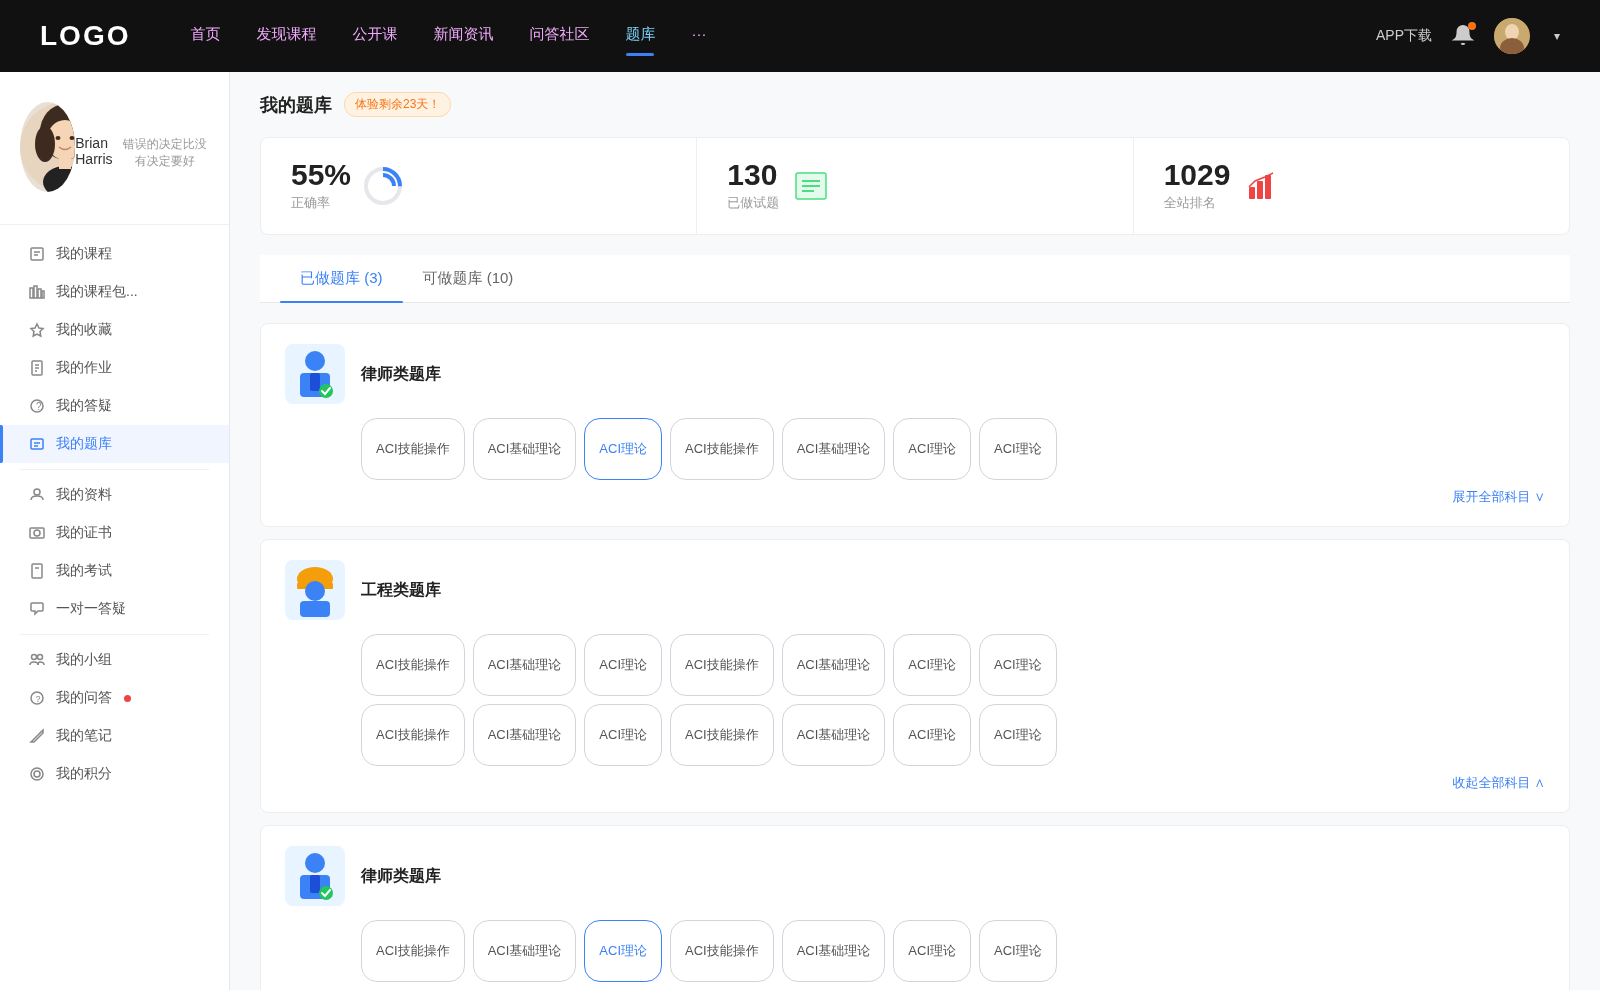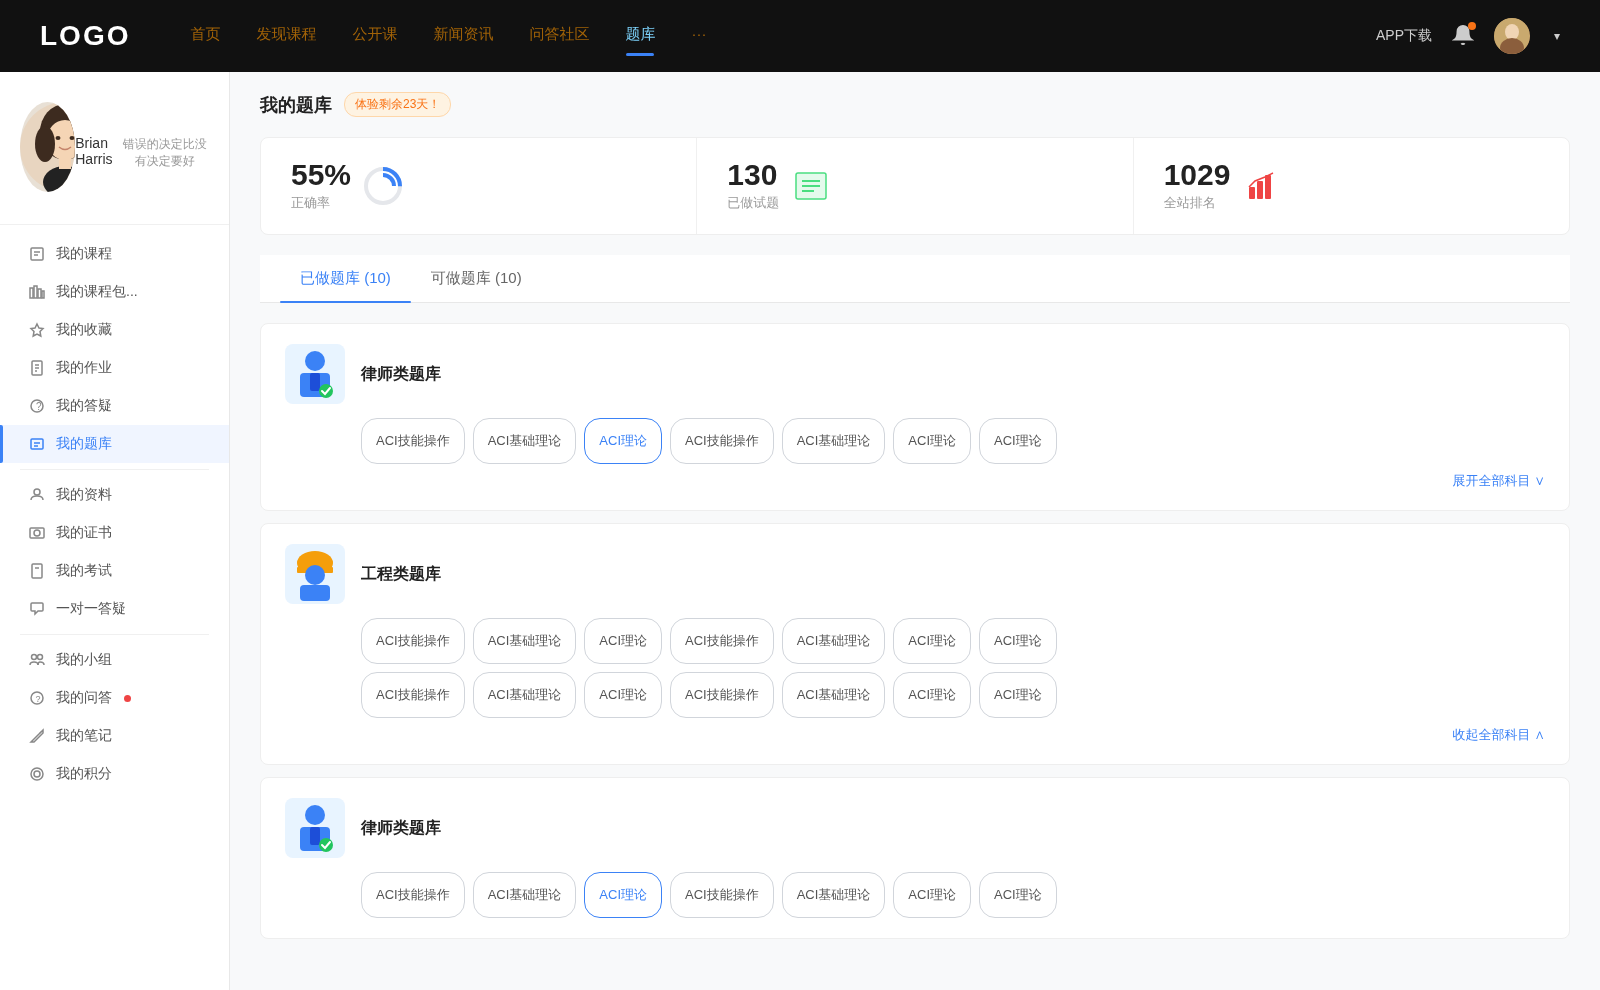--- a/index.html
+++ b/index.html
@@ -20,21 +20,21 @@
       font-weight: bold;
       letter-spacing: 2px;
       margin-right: 60px;
     }
     .topnav-links {
       display: flex;
       gap: 36px;
       flex: 1;
     }
     .topnav-link {
-      color: #a16207;
+      color: #f0abfc;
       font-size: 15px;
       cursor: pointer;
       position: relative;
       padding-bottom: 4px;
     }
     .topnav-link.active {
       color: #7dd3fc;
     }
     .topnav-link.active::after {
       content: '';
@@ -326,21 +326,21 @@
       font-weight: 600;
       color: #222;
     }
     .bank-tags {
       display: flex;
       flex-wrap: wrap;
       gap: 8px;
       margin-left: 76px;
     }
     .bank-tag {
-      padding: 13px 14px;
+      padding: 21px 14px;
       border-radius: 16px;
       font-size: 13px;
       border: 1px solid #d1d5db;
       color: #555;
       cursor: pointer;
     }
     .bank-tag.active {
       border-color: #3b82f6;
       color: #3b82f6;
       background: #fff;
@@ -604,21 +604,21 @@
             <rect x="4" y="18" width="6" height="12" rx="1" fill="#ef4444"></rect>
             <rect x="12" y="12" width="6" height="18" rx="1" fill="#ef4444"></rect>
             <rect x="20" y="6" width="6" height="24" rx="1" fill="#ef4444"></rect>
             <polyline points="4,18 10,12 20,8 28,4" fill="none" stroke="#ef4444" stroke-width="1.5"></polyline>
           </svg>
         </div>
       </div>
     </div>
 
     <div class="tabs-row">
-      <div class="tab-item active">已做题库 (10)</div>
+      <div class="tab-item active">已做题库 (3)</div>
       <div class="tab-item">可做题库 (10)</div>
     </div>
 
     <div class="bank-list">
 
       <div class="bank-card">
         <div class="bank-card-header">
           <div class="bank-card-icon">
             <svg width="50" height="55" viewBox="0 0 50 55">
 

